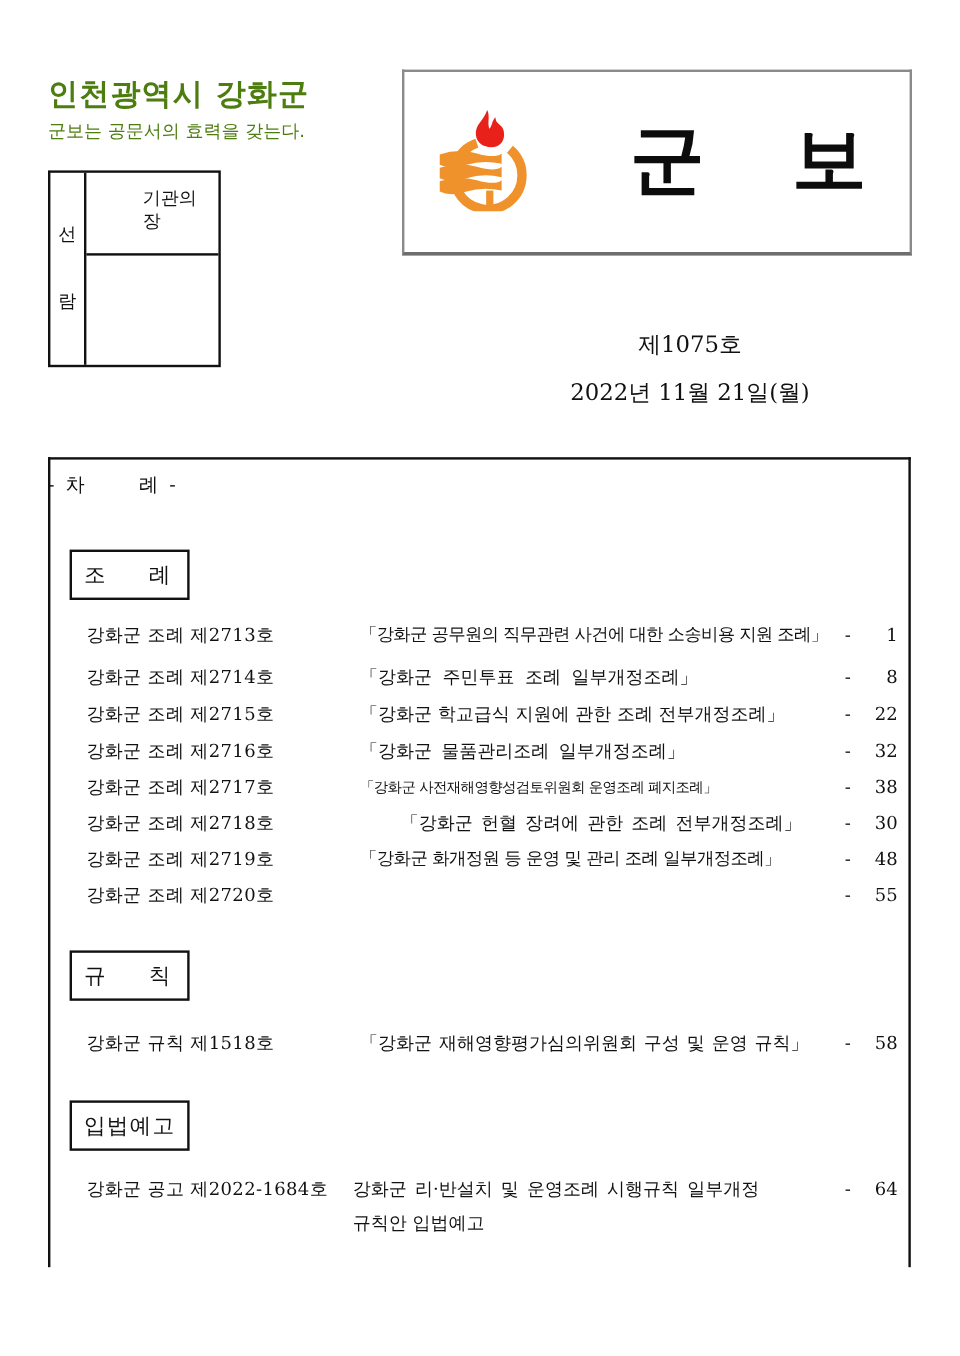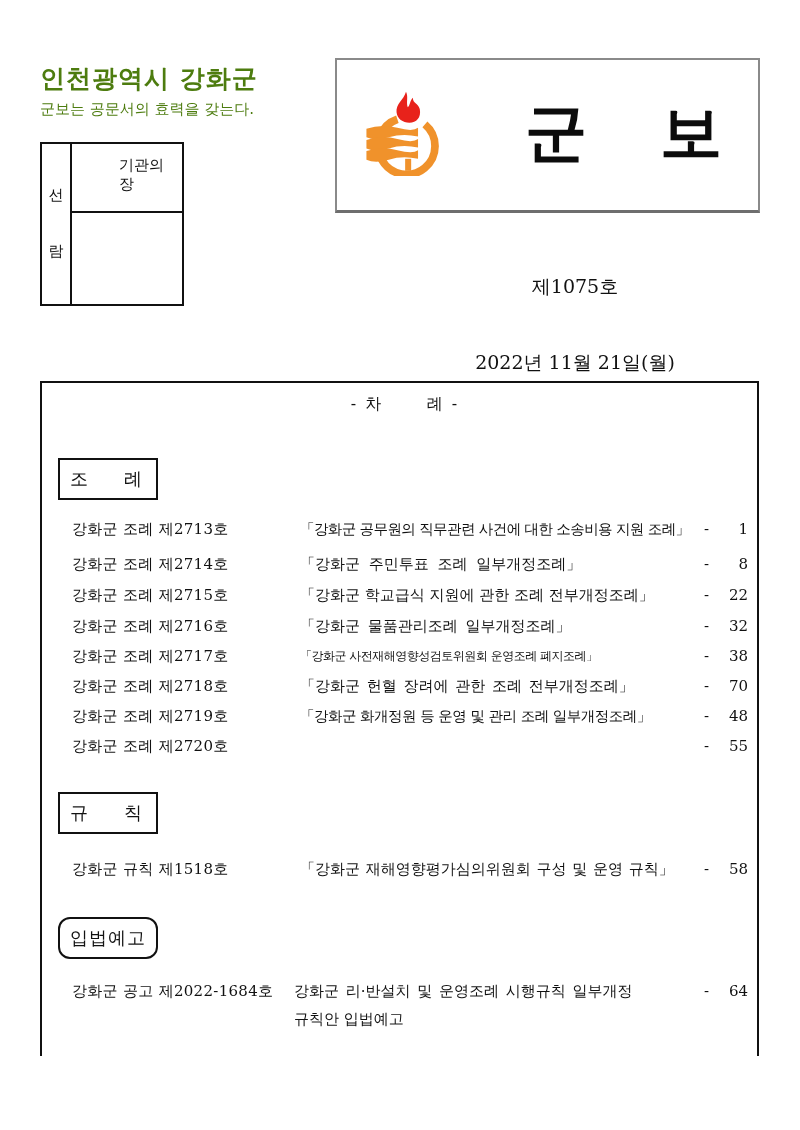--- a/index.html
+++ b/index.html
@@ -52,38 +52,37 @@
       font-weight: bold; font-size: 62px; line-height: 90px; color: #0c0c0c;
     }
     .issue-no {
       left: 500px; top: 262px; width: 150px; text-align: center;
       font-size: 19px;
       margin-top: 12px;
     }
     .issue-date {
       left: 440px; top: 314px; width: 270px; text-align: center;
       font-size: 19px;
-      margin-top: 36px;
     }
     .toc-frame {
       left: 40px; top: 381px; width: 719px; height: 675px;
       border: 2px solid #111; border-bottom: none; box-sizing: border-box;
     }
     .toc-title {
-      left: 40px; top: 394px; width: 728px; text-align: center;
+      left: 40px; top: 394px; width: 728px; 
       font-size: 16px; word-spacing: 4px;
     }
     .section-box {
       position: absolute; left: 58px; width: 100px; height: 42px;
       border: 2px solid #111; box-sizing: border-box;
       display: flex; align-items: center; justify-content: space-between;
       padding: 0 14px 0 10px;
       font-size: 18px;
     }
-    .section-box.tight { justify-content: center; padding: 0; letter-spacing: 1px; border-radius: 12px; }
+    .section-box.tight { justify-content: center; padding: 0; letter-spacing: 1px; }
     .entry {
       position: absolute; left: 72px; width: 676px; height: 24px;
       font-size: 15px; line-height: 24px; white-space: nowrap;
     }
     .entry .code { position: absolute; left: 0; letter-spacing: 0.3px; }
     .entry .ttl { position: absolute; left: 228px; }
     .entry .dash { position: absolute; left: 632px; }
     .entry .pg { position: absolute; right: 0; text-align: right; }
     .entry .ttl2 { position: absolute; left: 222px; top: 28px; }
   </style>
@@ -157,23 +156,23 @@
   <span class="pg">32</span>
 </div>
 <div class="entry" style="top:644px;">
   <span class="code">강화군 조례 제2717호</span>
   <span class="ttl" style="letter-spacing:-0.5px;font-size:12px;">「강화군 사전재해영향성검토위원회 운영조례 폐지조례」</span>
   <span class="dash">-</span>
   <span class="pg">38</span>
 </div>
 <div class="entry" style="top:674px;">
   <span class="code">강화군 조례 제2718호</span>
-  <span class="ttl" style="word-spacing:2px;">「강화군 헌혈 장려에 관한 조례 전부개정조례」</span>
-  <span class="dash">-</span>
-  <span class="pg">70</span>
+  <span class="ttl" style="word-spacing:2px;margin-left:34px;">「강화군 헌혈 장려에 관한 조례 전부개정조례」</span>
+  <span class="dash">-</span>
+  <span class="pg">30</span>
 </div>
 <div class="entry" style="top:704px;">
   <span class="code">강화군 조례 제2719호</span>
   <span class="ttl" style="letter-spacing:-0.5px;font-size:14.5px;">「강화군 화개정원 등 운영 및 관리 조례 일부개정조례」</span>
   <span class="dash">-</span>
   <span class="pg">48</span>
 </div>
 <div class="entry" style="top:734px;">
   <span class="code">강화군 조례 제2720호</span>
   <span class="dash">-</span>

